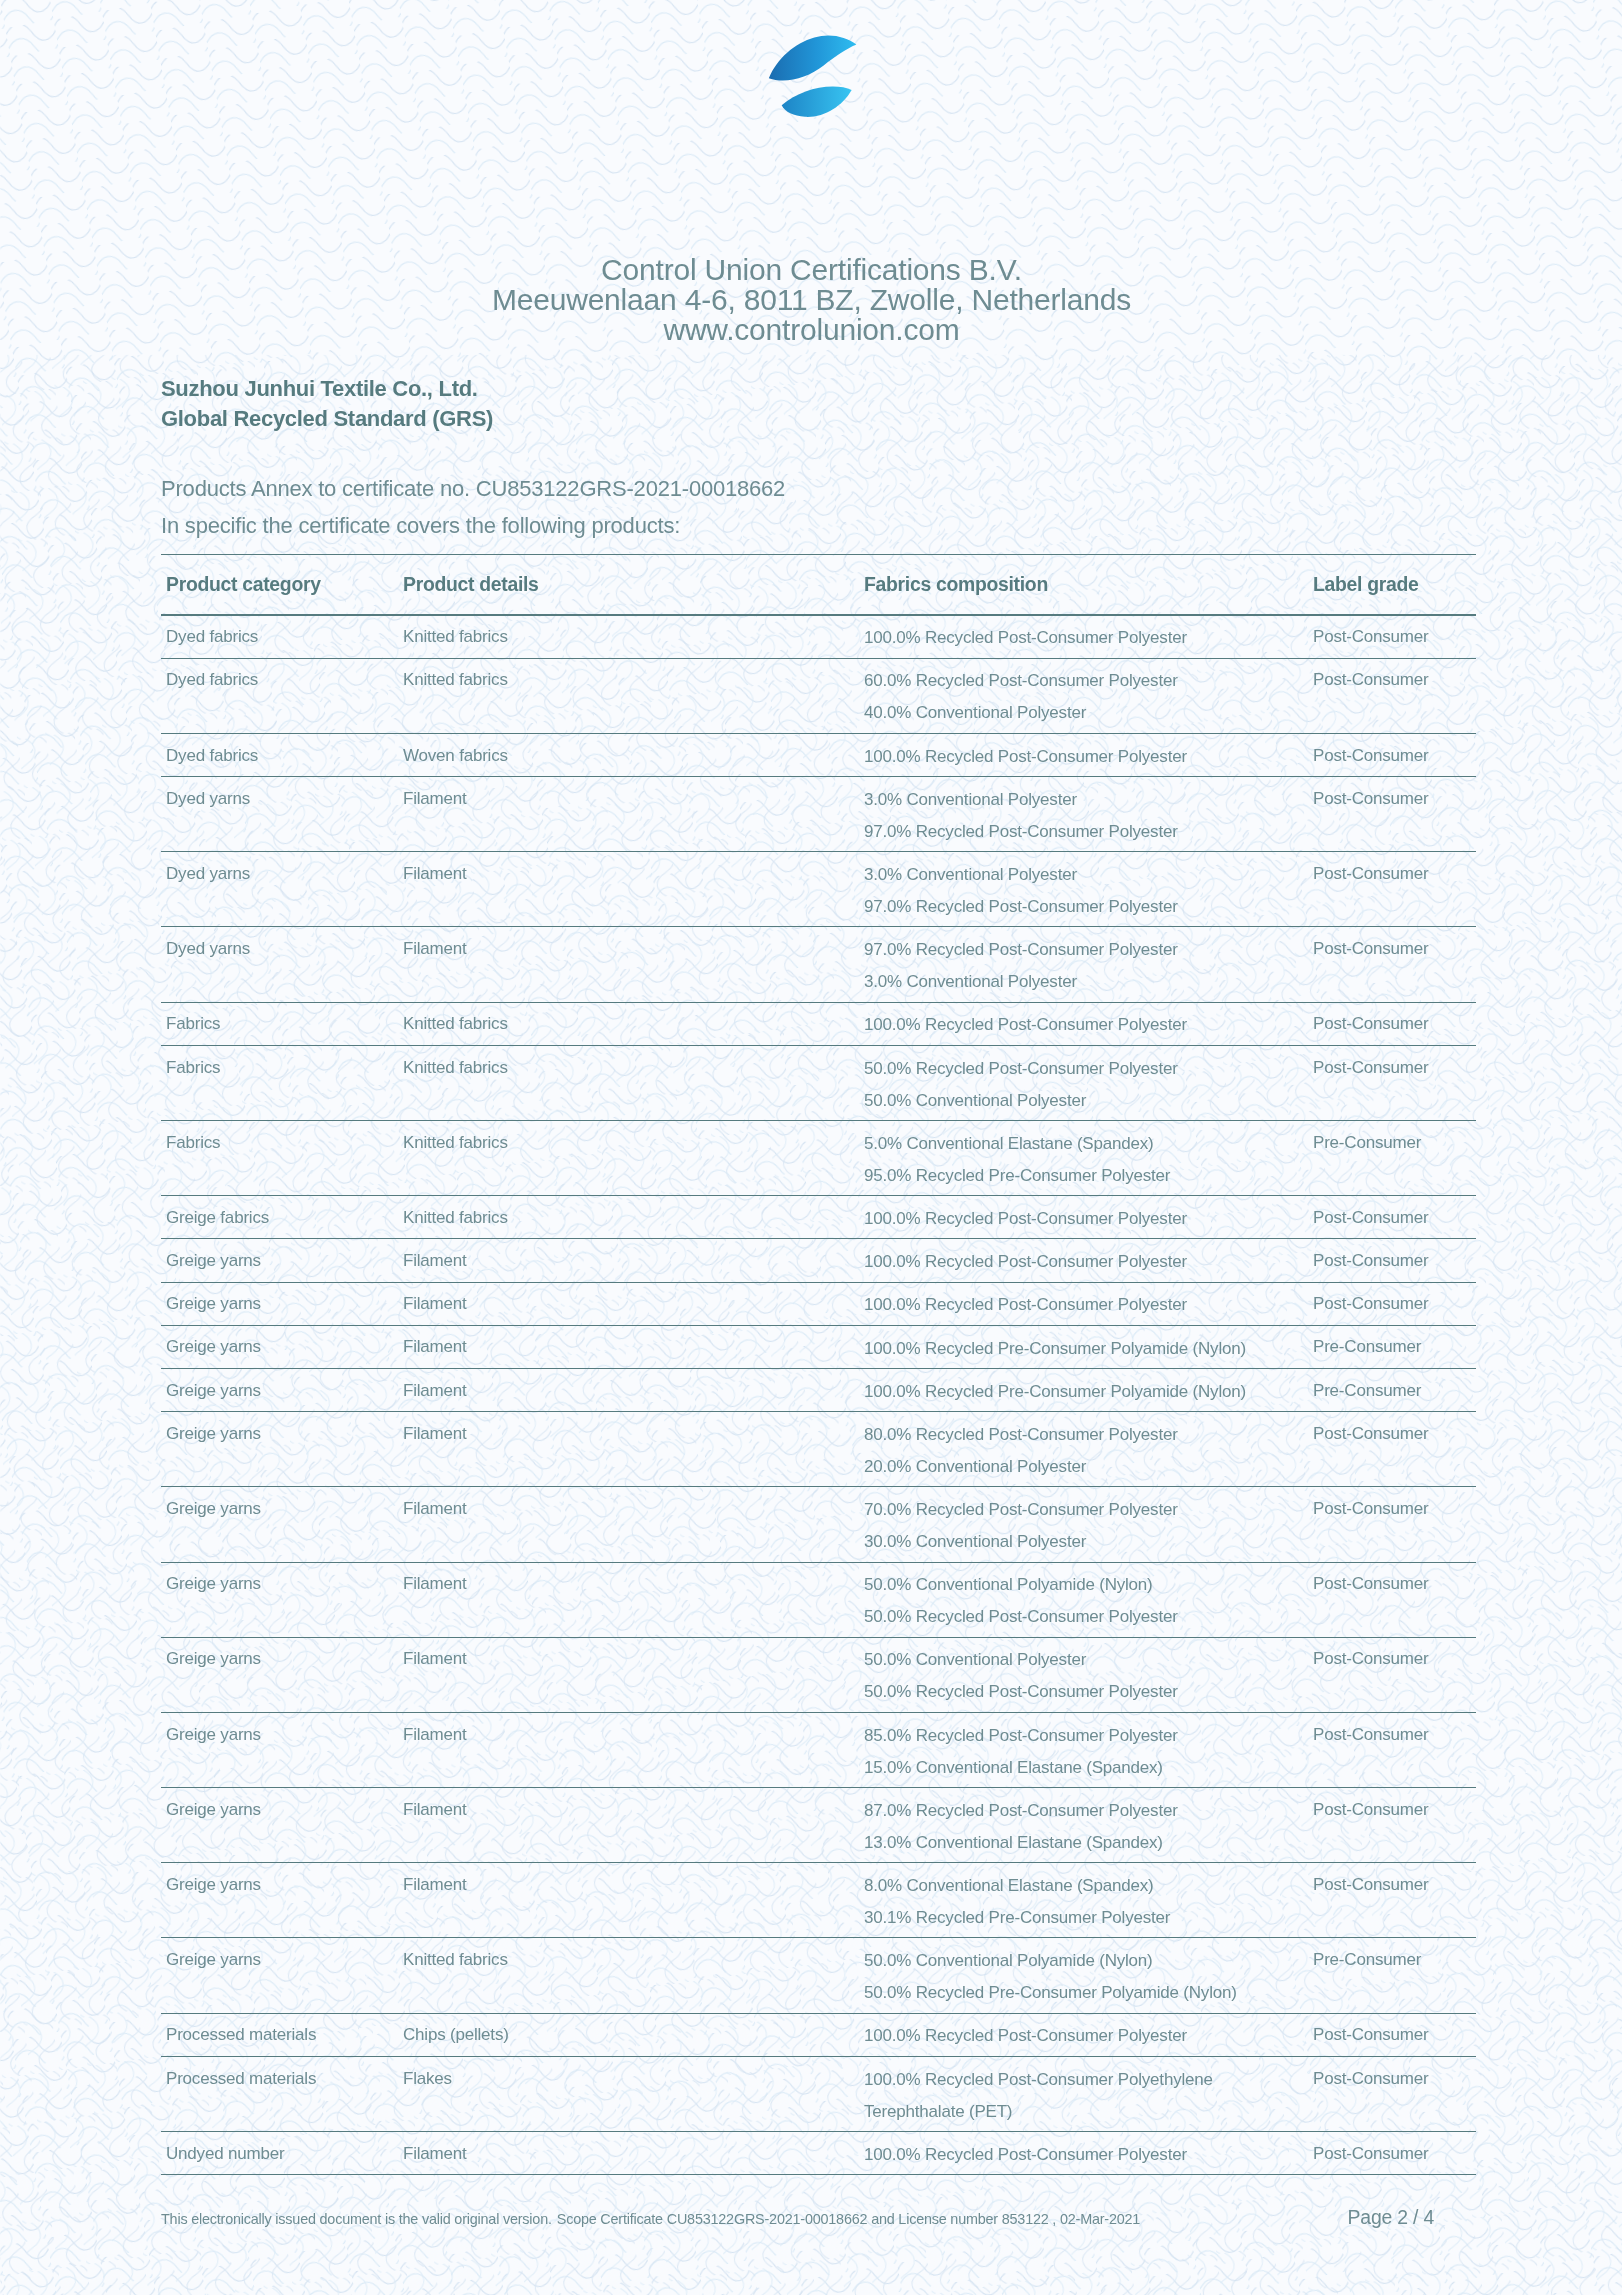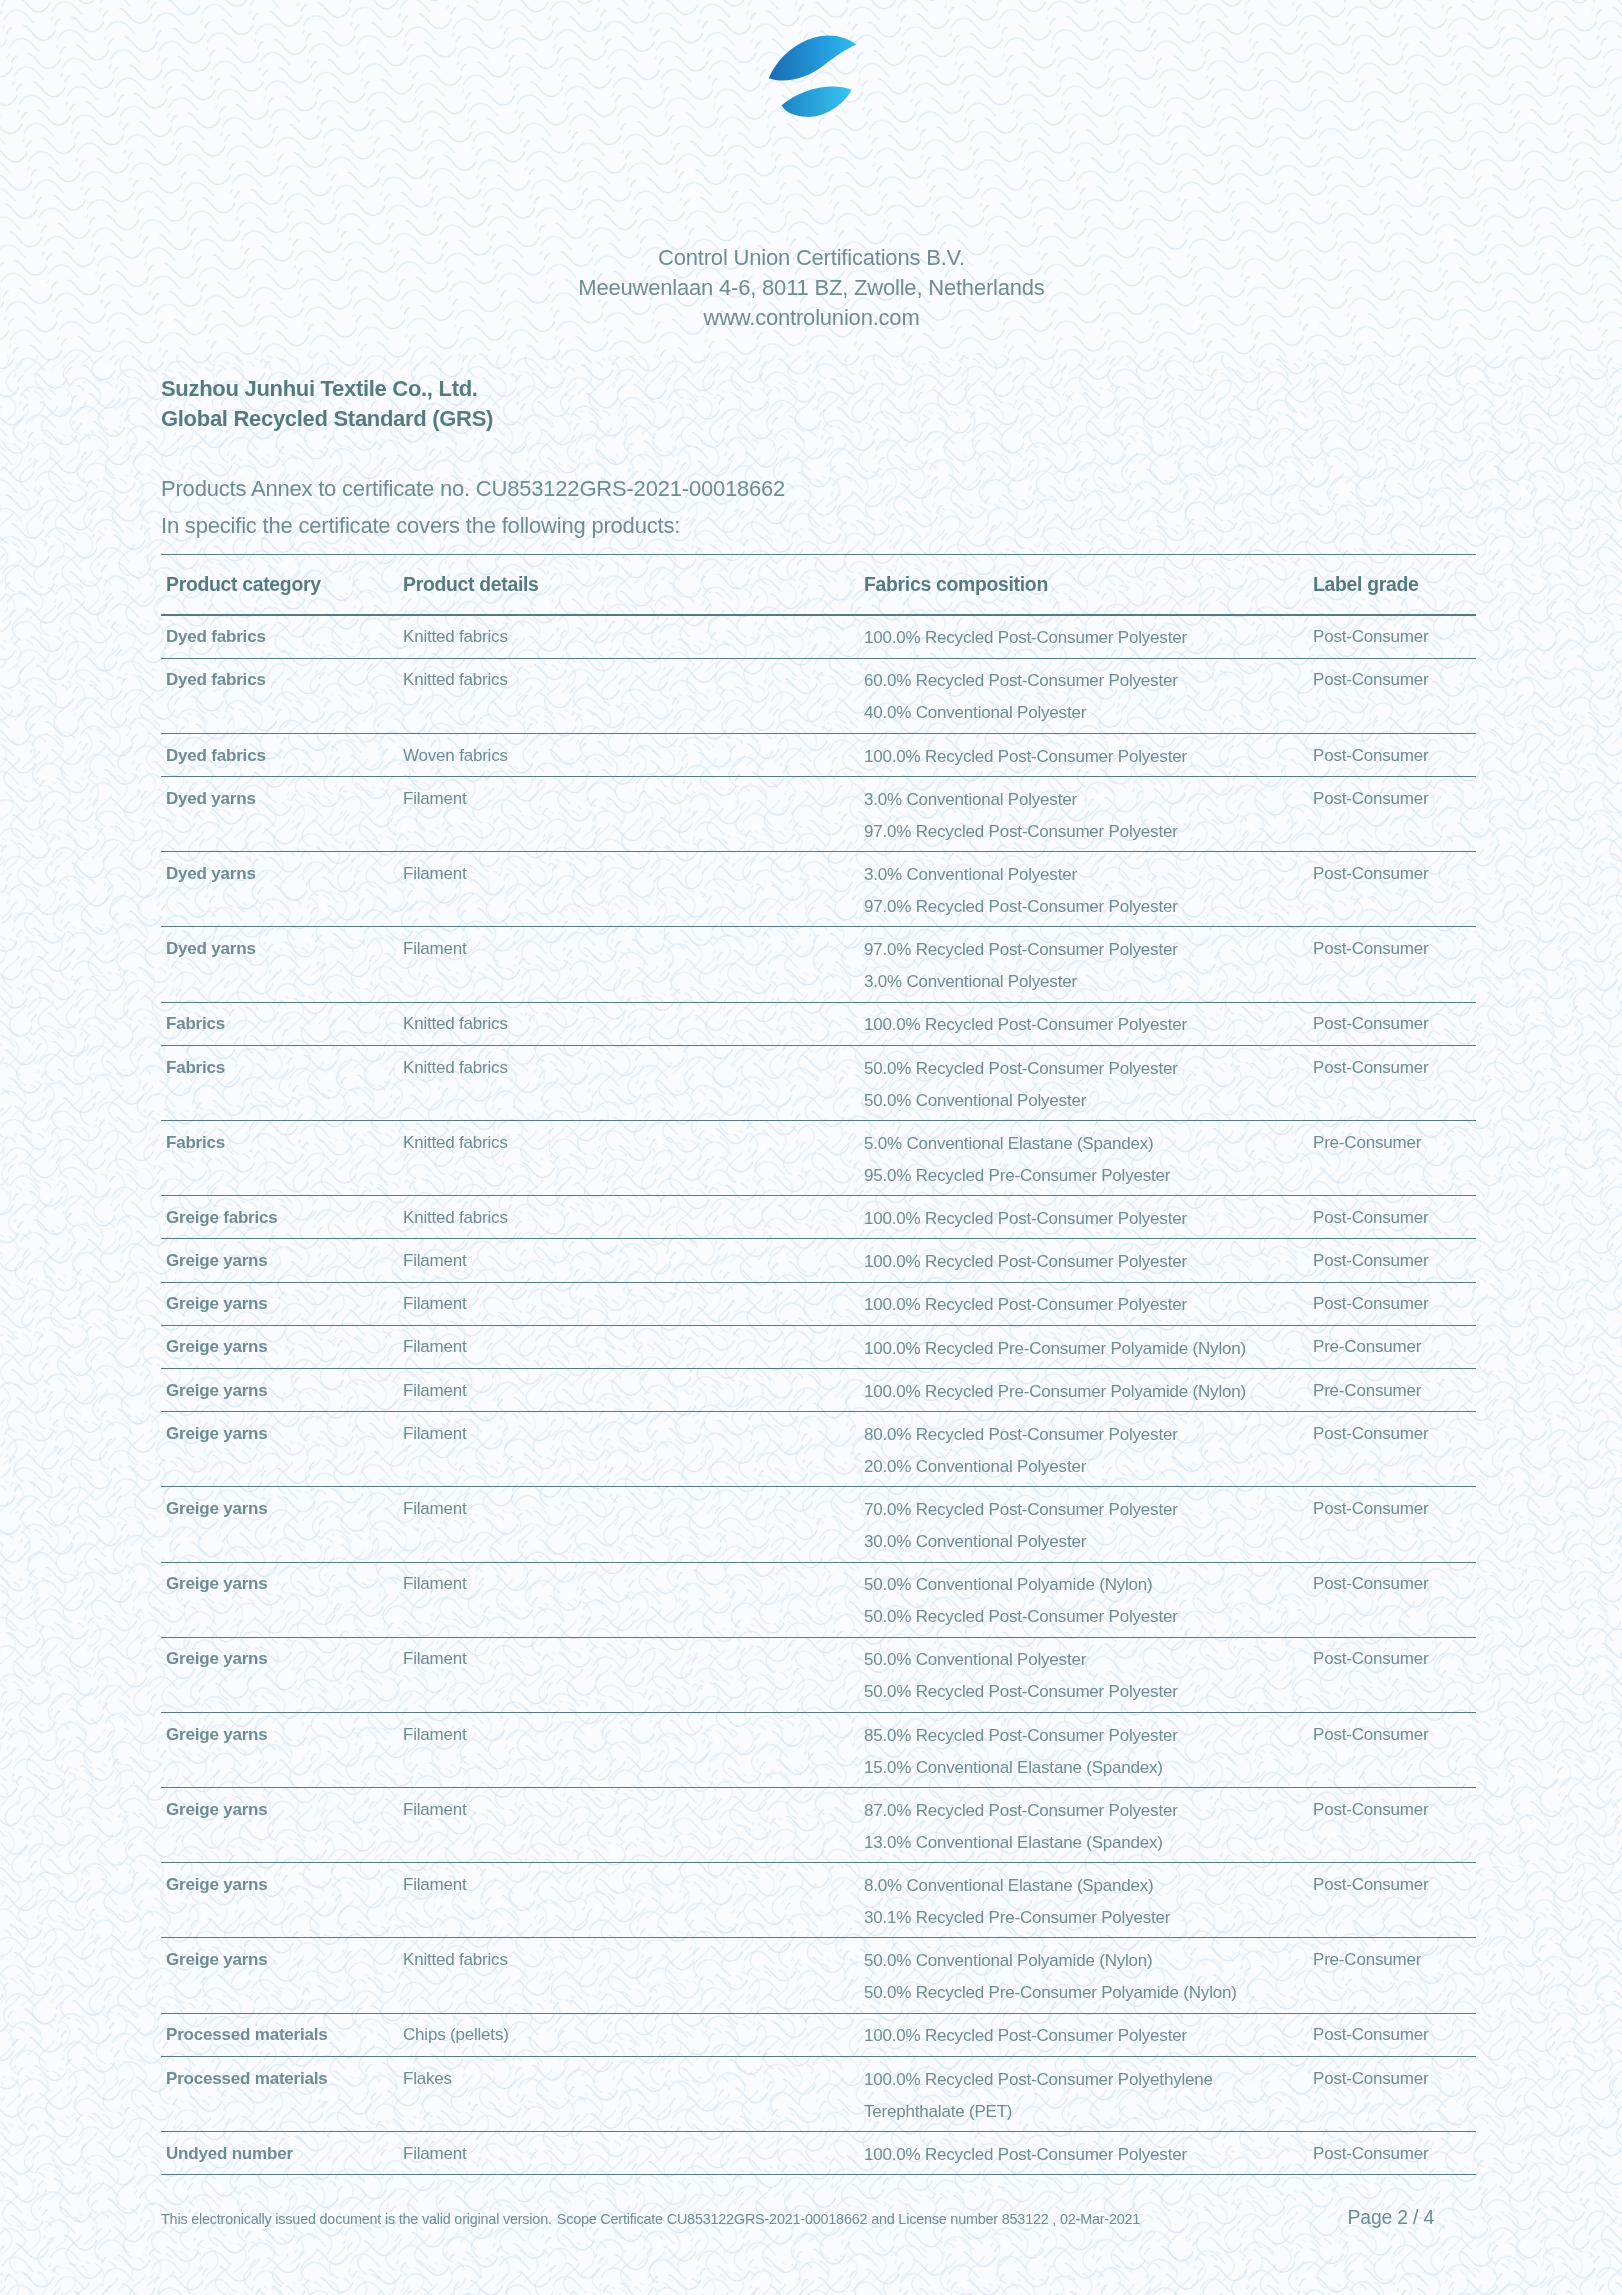--- a/index.html
+++ b/index.html
@@ -17,22 +17,22 @@
     background:var(--paper);overflow:hidden;letter-spacing:-0.2px;
   }
   .bg-svg{position:absolute;inset:0;z-index:0;display:block;}
   .layer{position:absolute;z-index:1;}
 
   
   .logo-wrap{top:20px;left:50%;transform:translateX(-50%);width:128px;height:105px;}
   .logo-wrap svg{width:100%;height:100%;display:block;}
 
   
-  .org-block{top:243px;left:0;width:100%;text-align:center;
-    font-size:22px;line-height:30px;color:var(--ink);}
+  .org-block{top:255px;left:0;width:100%;text-align:center;
+    font-size:30px;line-height:30px;color:var(--ink);}
 
   
   .holder-block{top:374px;left:161px;font-size:22px;line-height:30px;
     font-weight:bold;color:var(--ink-strong);letter-spacing:-0.3px;}
 
   
   .annex-block{top:470px;left:161px;font-size:22px;line-height:37px;color:var(--ink);}
 
   
   .content{top:554px;left:161px;width:1315px;}
@@ -41,21 +41,21 @@
   col.c1{width:242px;} col.c2{width:461px;} col.c3{width:449px;} col.c4{width:163px;}
   thead th{
     height:60px;text-align:left;vertical-align:middle;
     font-size:19.4px;font-weight:bold;color:var(--ink-strong);
     border-bottom:2.5px solid var(--line);letter-spacing:-0.3px;padding:0;margin-top:28px;
   }
   thead th.c-cat{padding-left:5px;}
   tbody tr{border-top:1.7px solid var(--line);}
   tbody tr.single{height:42px;} tbody tr.double{height:75px;}
   tbody td{vertical-align:top;font-size:17px;color:var(--ink);padding:0;}
-  td.c-cat{padding:12.7px 0 0 5px;line-height:18.6px;font-weight:bold;}
+  td.c-cat{padding:12.7px 0 0 5px;line-height:18.6px;}
   td.c-det{padding:12.7px 0 0 0;line-height:18.6px;}
   td.c-lab{padding:12.7px 0 0 0;line-height:18.6px;}
   td.c-mat{padding:6.8px 0 3.4px 0;}
   td.c-mat div{height:32px;display:flex;align-items:center;}
 
   
   .footer{display:flex;align-items:baseline;justify-content:space-between;
     margin-top:31px;width:1315px;}
   .footer .left{font-size:14.4px;color:var(--ink);}
   .footer .left span{margin-right:5px;}

